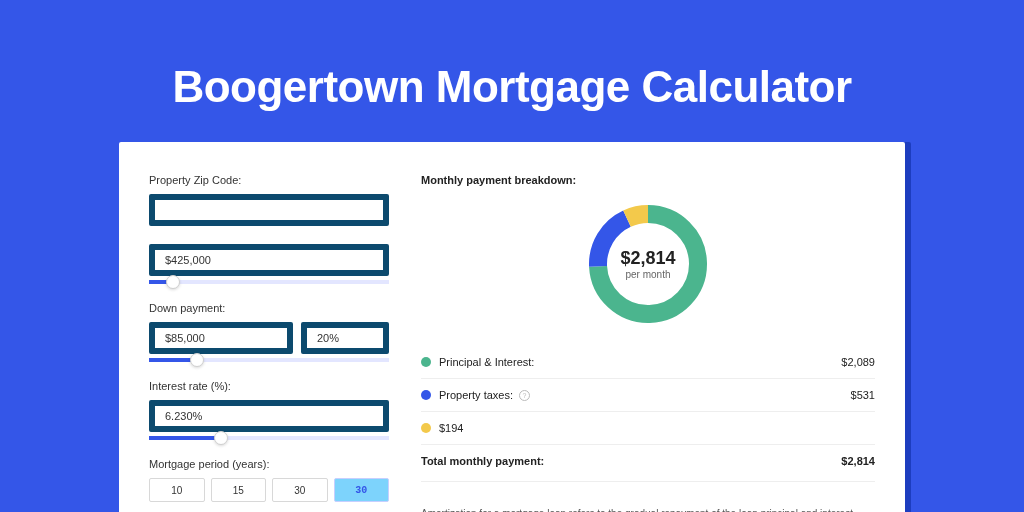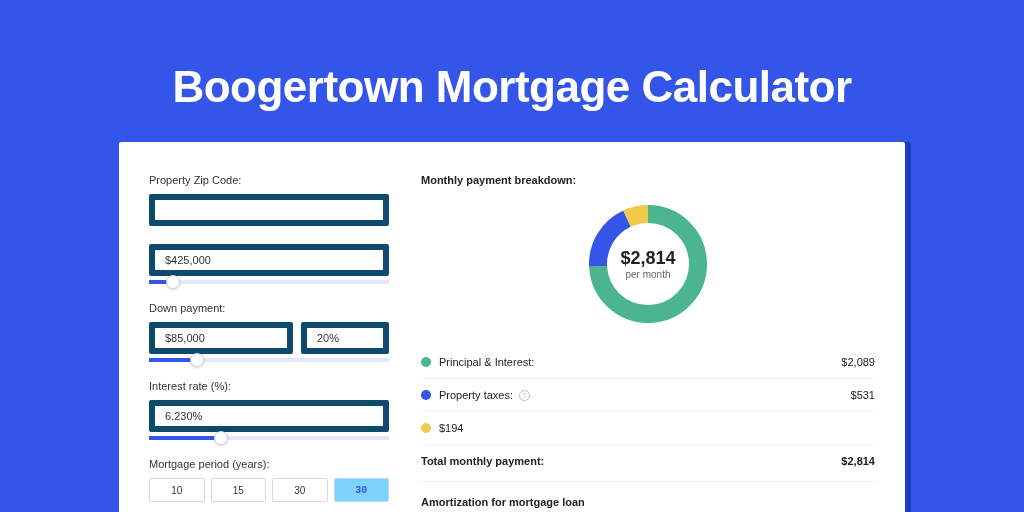--- a/index.html
+++ b/index.html
@@ -123,19 +123,18 @@
           <span class="dot" style="background: rgb(243, 201, 75);"></span>
           <span class="bval">$194</span>
         </div>
         <div class="brow bordered">
           <span class="blabel bold">Total monthly payment:</span>
           <span class="bval bold">$2,814</span>
         </div>
       </div>
 
     <div class="section">
-      <div class="rtitle">Amortization for mortgage loan</div>
       <div class="desc">Amortization for a mortgage loan refers to the gradual repayment of the loan principal and interest over a specified</div>
     </div>
 
   </div>
 
 </div>
 
 </body></html>

